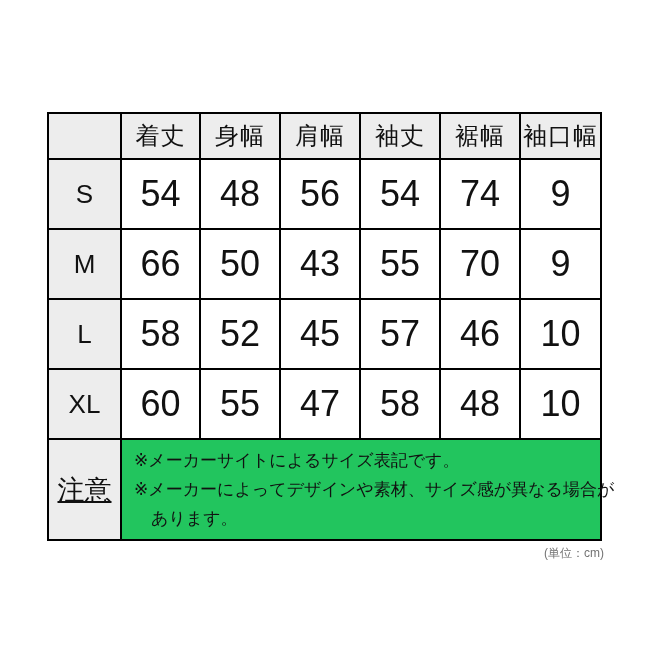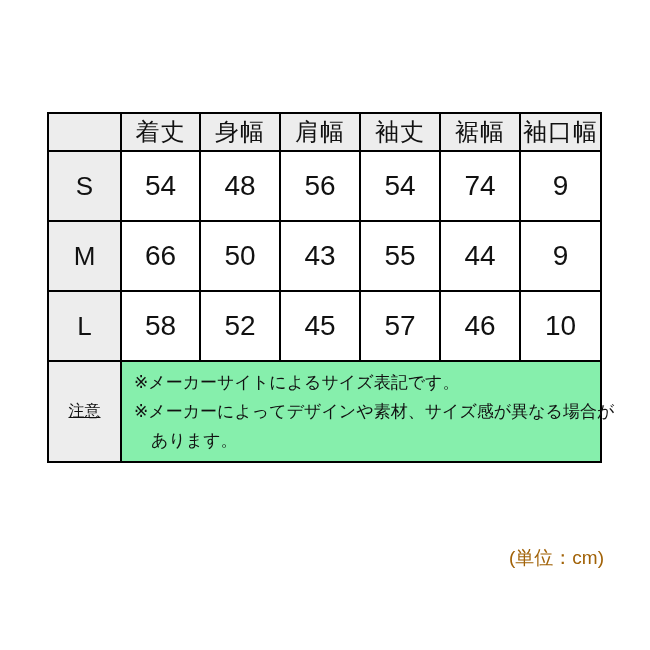--- a/index.html
+++ b/index.html
@@ -25,64 +25,64 @@
     table-layout: fixed;
   }
   table.size-chart th,
   table.size-chart td {
     border: 2px solid #000000;
     text-align: center;
     vertical-align: middle;
     padding: 0;
     font-weight: normal;
   }
-  tr.header-row { height: 38px; padding-left: 46px; }
+  tr.header-row { height: 46px; padding-left: 46px; }
   tr.data-row   { height: 70px; }
   tr.note-row   { height: 100px; }
   .corner-cell,
   .col-header,
   .size-label,
   .note-label {
     background: #ededed;
   }
   .col-header {
     font-size: 24px;
     letter-spacing: 1px;
   }
   .size-label {
     font-size: 26px;
   }
   .value-cell {
     background: #ffffff;
-    font-size: 28px;
+    font-size: 36px;
   }
   .note-label {
-    font-size: 16px;
+    font-size: 27px;
     text-decoration: underline;
   }
   .note-cell {
-    background: #86efac;
+    background: #22c55e;
     text-align: left !important;
     padding: 6px 8px 6px 12px !important;
     font-size: 17px;
     margin-left: 24px;
   }
   .note-line {
     line-height: 29px;
     white-space: nowrap;
   }
   .note-line.indented {
     padding-left: 17px;
   }
   .unit-label {
     position: absolute;
     top: 545px;
     right: 46px;
-    font-size: 19px;
-    color: #a16207;
+    font-size: 12px;
+    color: #737373;
   }
 </style>
 </head>
 <body>
 
 <div class="canvas">
 
   <table class="size-chart">
     <colgroup>
       <col style="width:73px">
@@ -113,30 +113,39 @@
           <td class="value-cell">54</td>
           <td class="value-cell">74</td>
           <td class="value-cell">9</td>
         </tr>
         <tr class="data-row">
           <td class="size-label">M</td>
           <td class="value-cell">66</td>
           <td class="value-cell">50</td>
           <td class="value-cell">43</td>
           <td class="value-cell">55</td>
-          <td class="value-cell">44</td>
+          <td class="value-cell">70</td>
           <td class="value-cell">9</td>
         </tr>
         <tr class="data-row">
           <td class="size-label">L</td>
           <td class="value-cell">58</td>
           <td class="value-cell">52</td>
           <td class="value-cell">45</td>
           <td class="value-cell">57</td>
           <td class="value-cell">46</td>
+          <td class="value-cell">10</td>
+        </tr>
+        <tr class="data-row">
+          <td class="size-label">XL</td>
+          <td class="value-cell">60</td>
+          <td class="value-cell">55</td>
+          <td class="value-cell">47</td>
+          <td class="value-cell">58</td>
+          <td class="value-cell">48</td>
           <td class="value-cell">10</td>
         </tr>
       </tbody>
     <tbody>
       <tr class="note-row">
         <td class="note-label">注意</td>
         <td class="note-cell" colspan="6">
           <div class="note-line">※メーカーサイトによるサイズ表記です。</div>
           <div class="note-line">※メーカーによってデザインや素材、サイズ感が異なる場合が</div>
           <div class="note-line indented">あります。</div>

